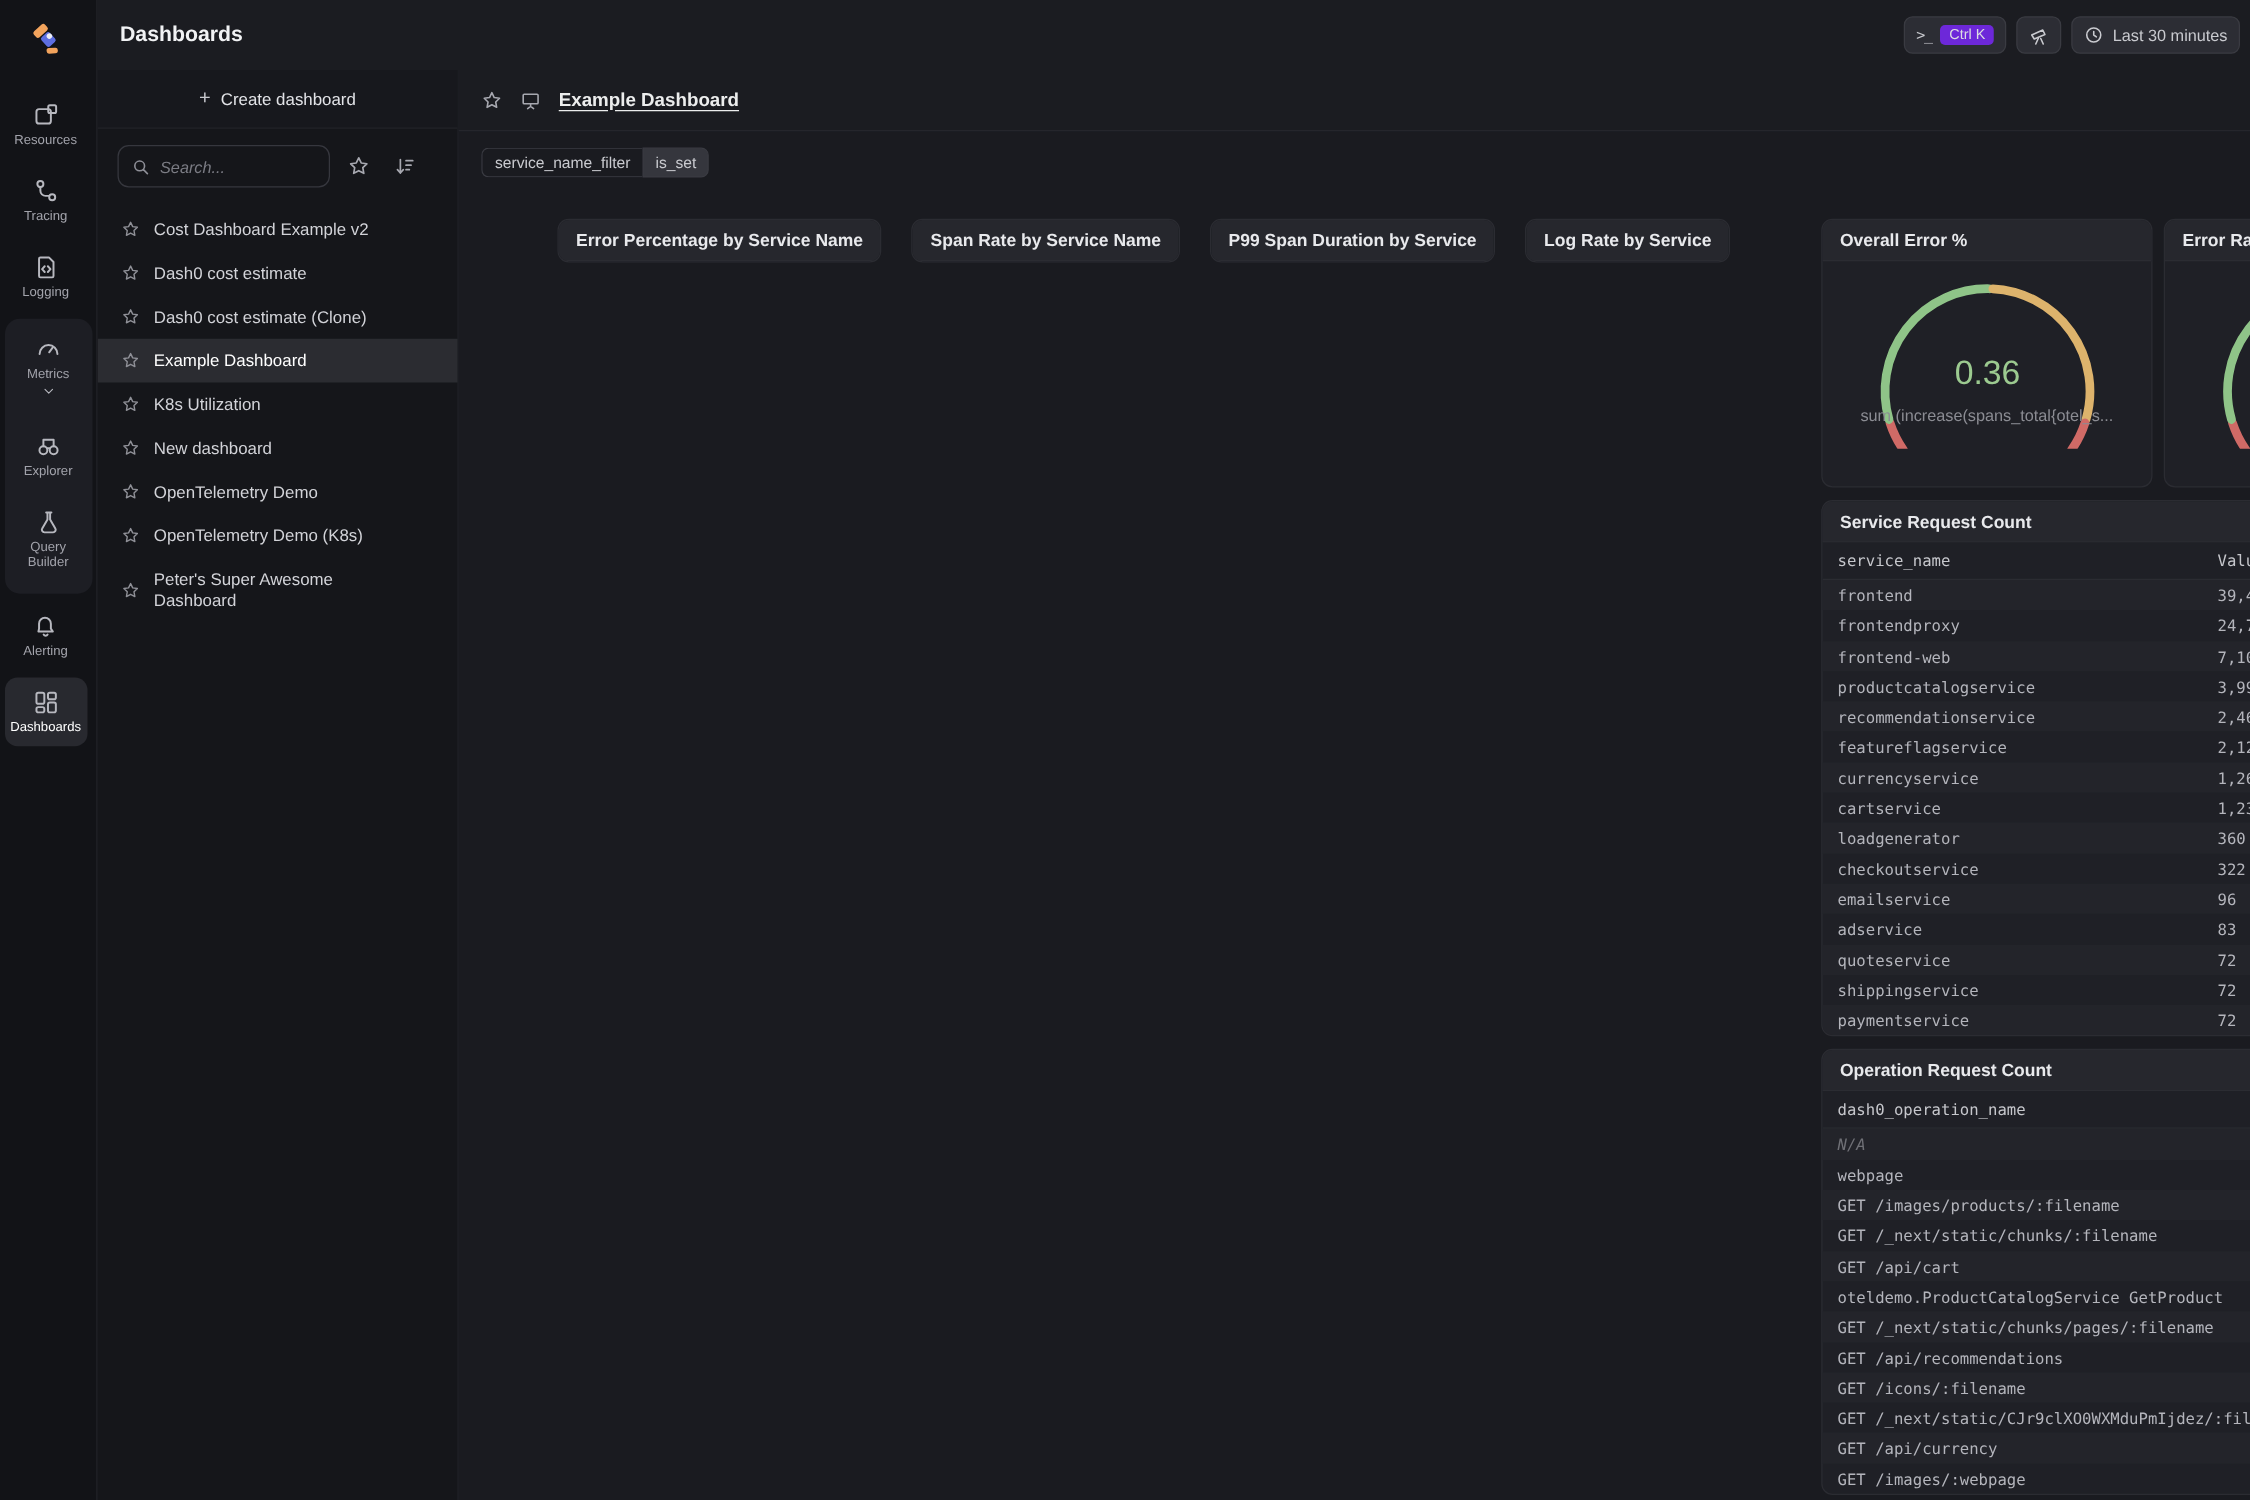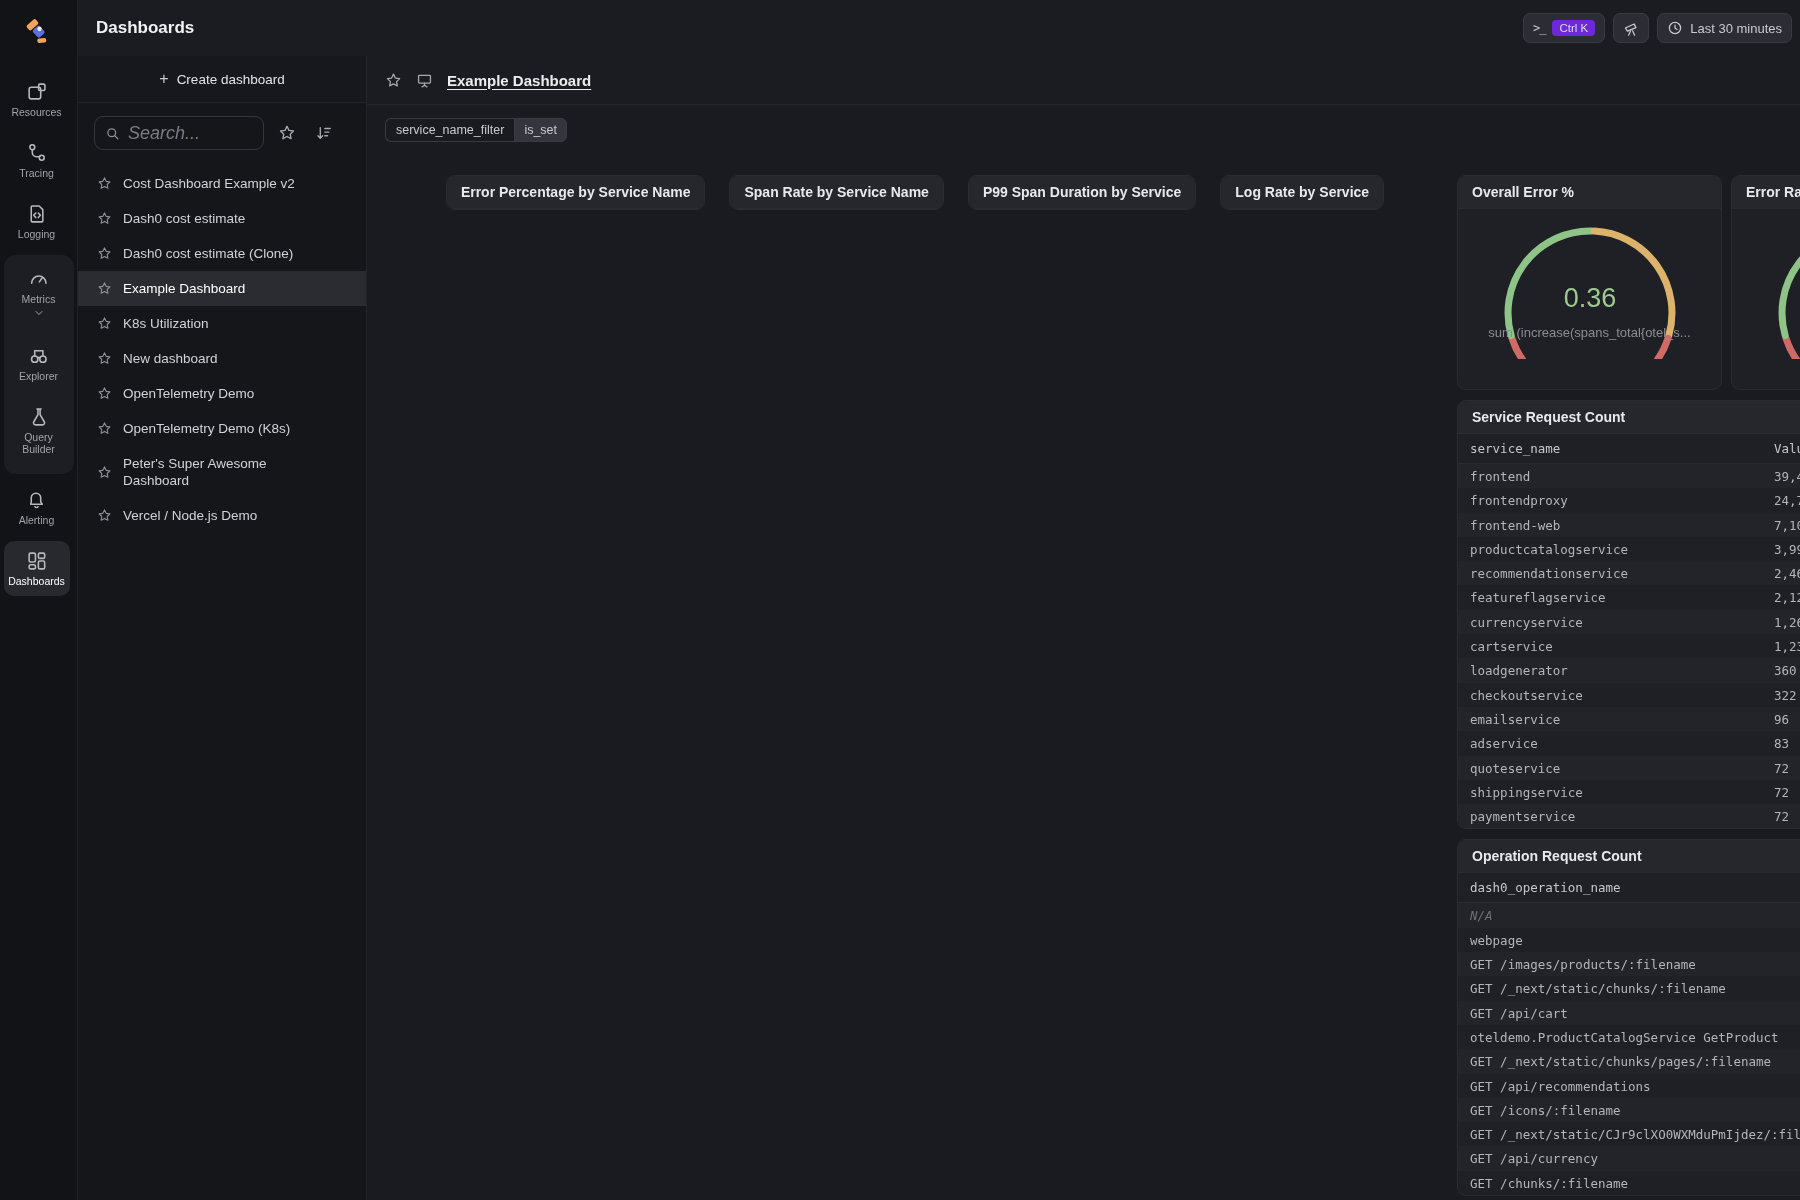--- a/index.html
+++ b/index.html
@@ -40,21 +40,21 @@
   .create-row { height:47px; background:#17181d; border-bottom:1px solid #222329; display:flex;
     align-items:center; justify-content:center; }
   .create-btn { display:flex; align-items:center; gap:8px; background:none; border:none; color:#e2e3e7;
     font-size:13.5px; cursor:pointer; font-family:"Liberation Sans",sans-serif; }
   .create-btn .plus { font-size:16px; color:#c9cacf; }
   .search-row { display:flex; align-items:center; gap:10px; padding:13px 14px 12px 16px; }
   .search-box { flex:0 0 170px; display:flex; align-items:center; gap:8px; border:1px solid #36373e;
     border-radius:9px; height:34px; padding:0 10px; }
   .search-box svg { width:15px; height:15px; stroke:#8e8f97; fill:none; stroke-width:1.7; stroke-linecap:round; }
   .search-box input { background:transparent; border:none; outline:none; color:#d6d7db; width:110px;
-    font-size:18px; font-style:italic; font-family:"Liberation Sans",sans-serif; }
+    font-size:13px; font-style:italic; font-family:"Liberation Sans",sans-serif; }
   .search-box input::placeholder { color:#7b7c84; font-style:italic; }
   .icon-btn { background:none; border:none; cursor:pointer; padding:4px; display:flex; }
   .icon-btn svg { width:18px; height:18px; stroke:#a7a8b0; fill:none; stroke-width:1.5; stroke-linecap:round; stroke-linejoin:round; }
   .dash-list { margin-top:4px; }
   .dash-item { display:flex; align-items:center; gap:11px; padding:9px 12px 9px 19px; font-size:13.5px;
     color:#d2d3d8; cursor:pointer; line-height:17px; }
   .dash-item svg { flex:0 0 15px; width:15px; height:15px; stroke:#8f9097; fill:none; stroke-width:1.5; stroke-linejoin:round; }
   .dash-item.active { background:#2b2c31; color:#ffffff; }
   .dash-item span { max-width:210px; }
 
@@ -277,26 +277,20 @@
         <svg viewBox="0 0 20 20">
           <path d="M10 2.5l2.2 4.6 5 .7-3.6 3.5.9 5-4.5-2.4-4.5 2.4.9-5L2.8 7.8l5-.7z"></path>
         </svg>
         <span>OpenTelemetry Demo (K8s)</span>
       </div>
       <div class="dash-item">
         <svg viewBox="0 0 20 20">
           <path d="M10 2.5l2.2 4.6 5 .7-3.6 3.5.9 5-4.5-2.4-4.5 2.4.9-5L2.8 7.8l5-.7z"></path>
         </svg>
         <span>Peter's Super Awesome Dashboard</span>
-      </div>
-      <div class="dash-item">
-        <svg viewBox="0 0 20 20">
-          <path d="M10 2.5l2.2 4.6 5 .7-3.6 3.5.9 5-4.5-2.4-4.5 2.4.9-5L2.8 7.8l5-.7z"></path>
-        </svg>
-        <span>Vercel / Node.js Demo</span>
       </div>
     </nav>
 </aside>
 
 <main class="main">
   <div class="main-header">
     <svg viewBox="0 0 20 20">
       <path d="M10 2.5l2.2 4.6 5 .7-3.6 3.5.9 5-4.5-2.4-4.5 2.4.9-5L2.8 7.8l5-.7z"></path>
     </svg>
     <svg viewBox="0 0 20 20">
@@ -381,18 +375,18 @@
             <div class="t-row"><span>webpage</span></div>
             <div class="t-row"><span>GET /images/products/:filename</span></div>
             <div class="t-row"><span>GET /_next/static/chunks/:filename</span></div>
             <div class="t-row"><span>GET /api/cart</span></div>
             <div class="t-row"><span>oteldemo.ProductCatalogService GetProduct</span></div>
             <div class="t-row"><span>GET /_next/static/chunks/pages/:filename</span></div>
             <div class="t-row"><span>GET /api/recommendations</span></div>
             <div class="t-row"><span>GET /icons/:filename</span></div>
             <div class="t-row"><span>GET /_next/static/CJr9clXO0WXMduPmIjdez/:file</span></div>
             <div class="t-row"><span>GET /api/currency</span></div>
-            <div class="t-row"><span>GET /chunks/:filename</span></div>
+            <div class="t-row"><span>GET /images/:webpage</span></div>
           </section>
         </div>
     </div>
   </div>
 </main>
 
 </body></html>

